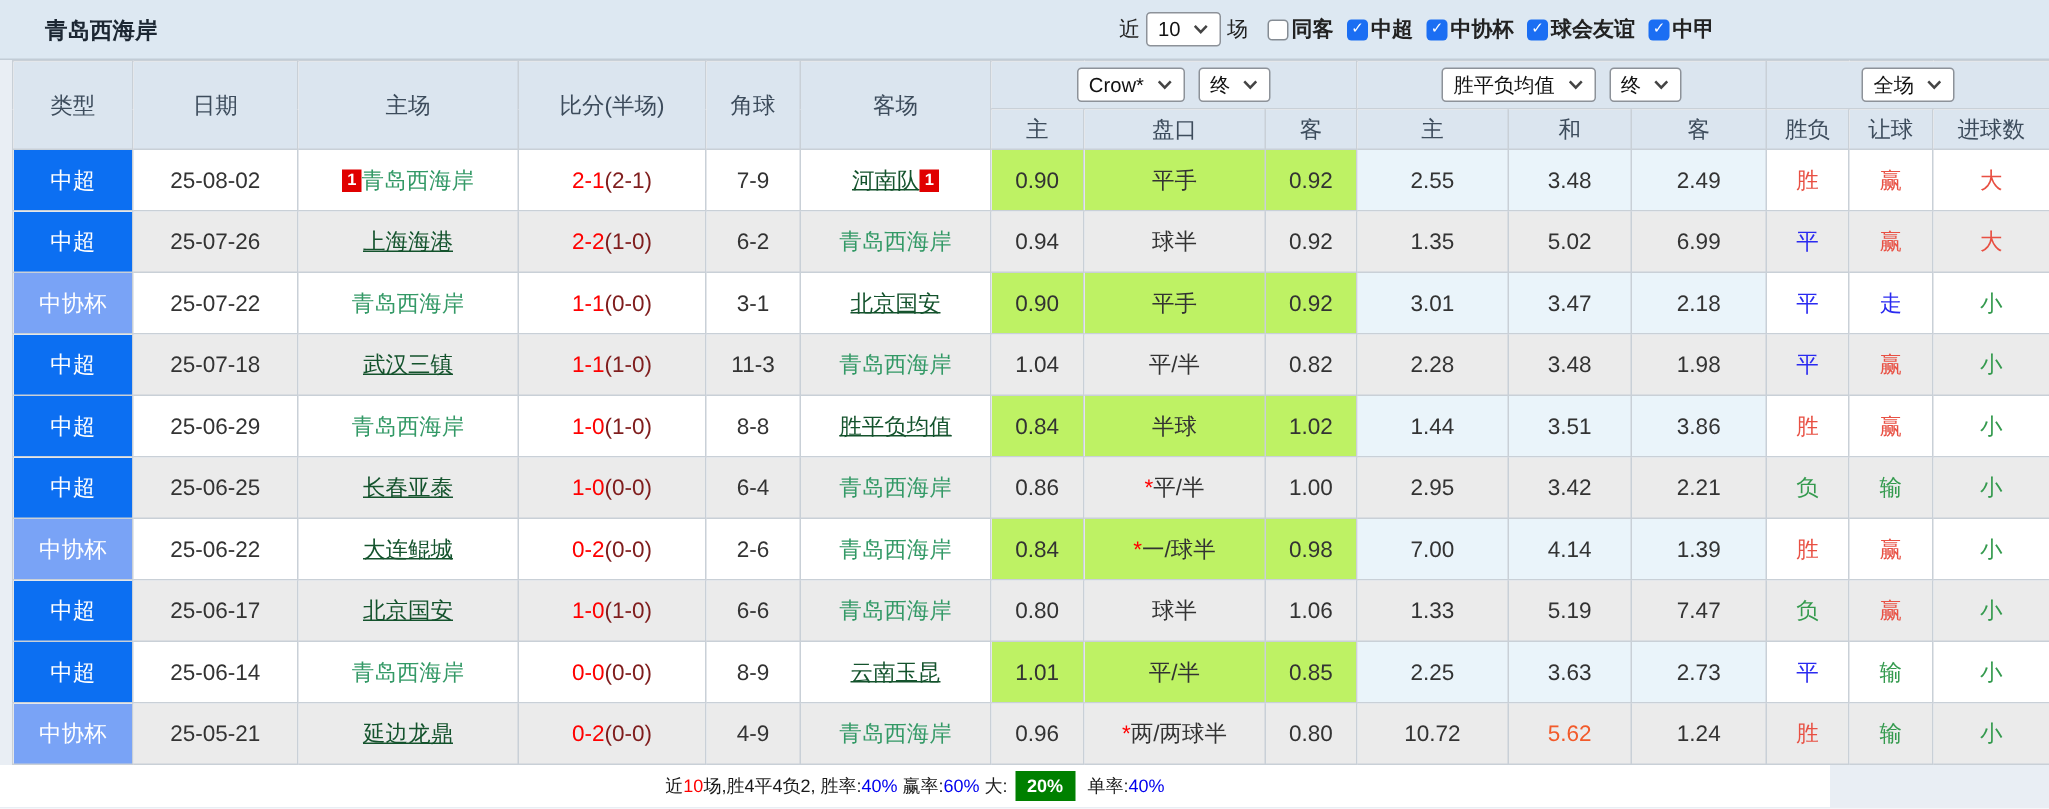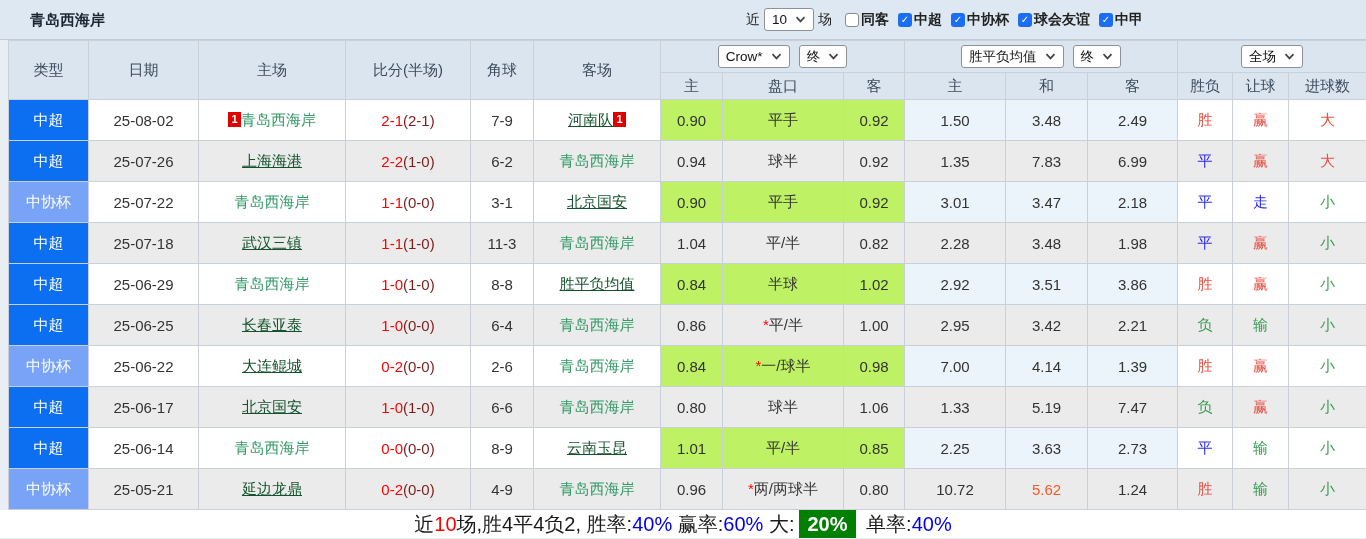--- a/index.html
+++ b/index.html
@@ -69,22 +69,22 @@
   .ft { color:#ff0000; }
   .ht { color:#7f1d1d; }
   .star { color:#ff0000; }
   .star:empty { display:none; }
   .c-r { color:#e85043; }
   .c-b { color:#2a2af0; }
   .c-g { color:#349a4e; }
   .hot { color:#f25a2a; }
   
   .footer {
-    height:28px; width:1366px; background:#fff;
-    text-align:center; line-height:28px; font-size:20px; color:#1a1a1a;
+    height:28px; width:1220px; background:#fff;
+    text-align:center; line-height:28px; font-size:12px; color:#1a1a1a;
   }
   .seg-d { color:#1a1a1a; }
   .seg-r { color:#ff0000; }
   .seg-b { color:#0000ee; }
   .seg-g {
     background:#008000; color:#fff; font-weight:bold;
     padding:3px 8px; margin:0 5px;
   }
 </style>
 </head>
@@ -201,39 +201,39 @@
       <tr>
     <td class="type-cell t-lg">中超</td>
     <td>25-08-02</td>
     <td><span class="badge1">1</span><span class="team-g">青岛西海岸</span></td>
     <td><span class="ft">2-1</span><span class="ht">(2-1)</span></td>
     <td>7-9</td>
     <td><span class="team-d">河南队</span><span class="badge1">1</span></td>
     <td class="cream">0.90</td>
     <td class="cream"><span>平手</span></td>
     <td class="cream">0.92</td>
-    <td class="lblue">1.50</td>
+    <td class="lblue">2.55</td>
     <td class="lblue">3.48</td>
     <td class="lblue">2.49</td>
     <td class="c-r">胜</td>
     <td class="c-r">赢</td>
     <td class="c-r">大</td>
   </tr>
       <tr class="even">
     <td class="type-cell t-lg">中超</td>
     <td>25-07-26</td>
     <td><span class="team-d">上海海港</span></td>
     <td><span class="ft">2-2</span><span class="ht">(1-0)</span></td>
     <td>6-2</td>
     <td><span class="team-g">青岛西海岸</span></td>
     <td class="cream">0.94</td>
     <td class="cream"><span>球半</span></td>
     <td class="cream">0.92</td>
     <td class="lblue">1.35</td>
-    <td class="lblue">7.83</td>
+    <td class="lblue">5.02</td>
     <td class="lblue">6.99</td>
     <td class="c-b">平</td>
     <td class="c-r">赢</td>
     <td class="c-r">大</td>
   </tr>
       <tr>
     <td class="type-cell t-cup">中协杯</td>
     <td>25-07-22</td>
     <td><span class="team-g">青岛西海岸</span></td>
     <td><span class="ft">1-1</span><span class="ht">(0-0)</span></td>
@@ -269,21 +269,21 @@
       <tr>
     <td class="type-cell t-lg">中超</td>
     <td>25-06-29</td>
     <td><span class="team-g">青岛西海岸</span></td>
     <td><span class="ft">1-0</span><span class="ht">(1-0)</span></td>
     <td>8-8</td>
     <td><span class="team-d">胜平负均值</span></td>
     <td class="cream">0.84</td>
     <td class="cream"><span>半球</span></td>
     <td class="cream">1.02</td>
-    <td class="lblue">2.92</td>
+    <td class="lblue">1.44</td>
     <td class="lblue">3.51</td>
     <td class="lblue">3.86</td>
     <td class="c-r">胜</td>
     <td class="c-r">赢</td>
     <td class="c-g">小</td>
   </tr>
       <tr class="even">
     <td class="type-cell t-lg">中超</td>
     <td>25-06-25</td>
     <td><span class="team-d">长春亚泰</span></td>

